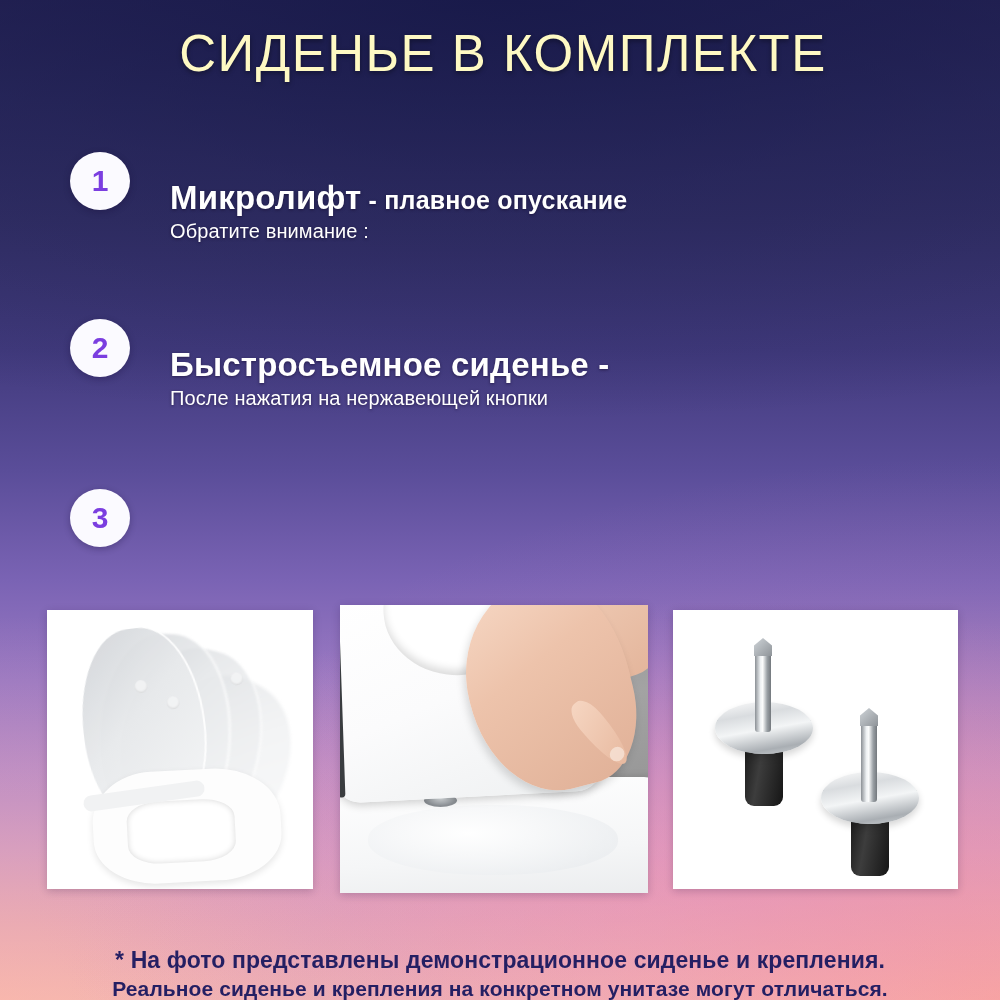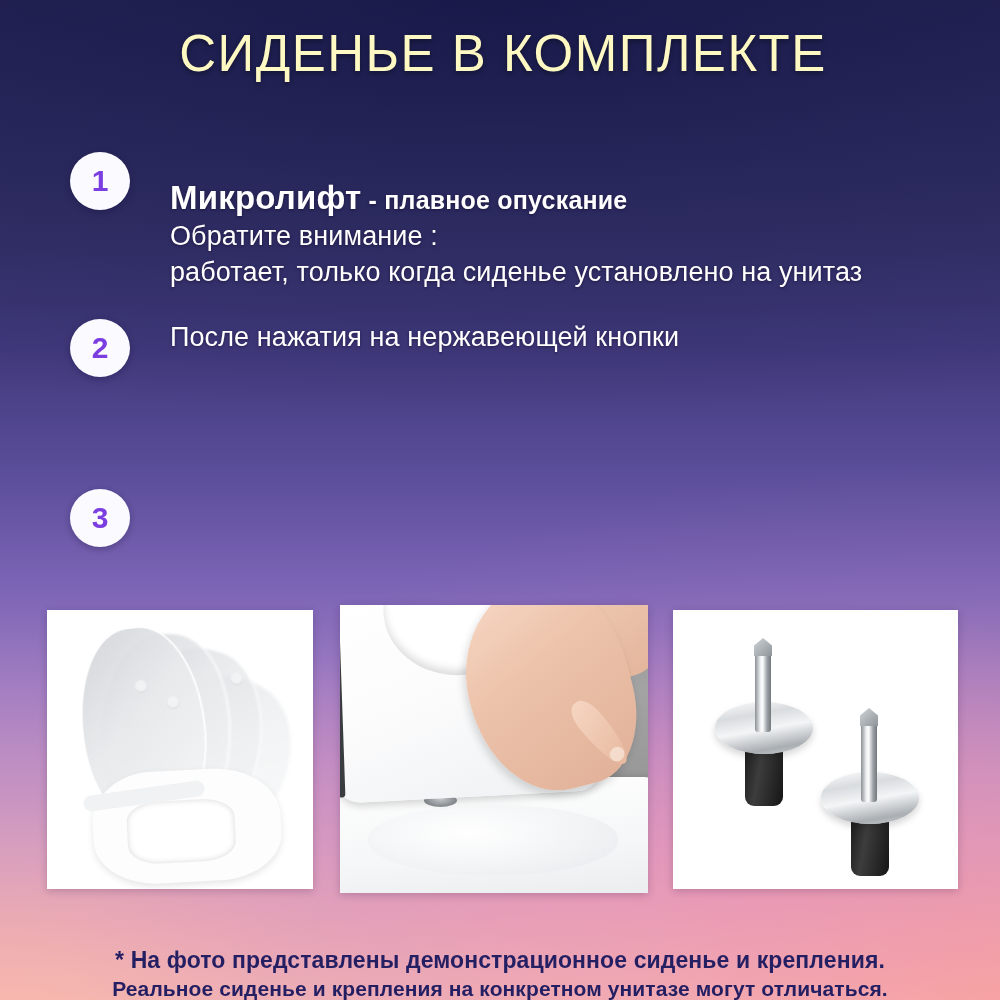--- a/index.html
+++ b/index.html
@@ -143,21 +143,21 @@
     font-size: 33px;
     font-weight: bold;
     letter-spacing: 0.2px;
   }
   .feat-head .sub {
     font-size: 25px;
     font-weight: bold;
     letter-spacing: 0.2px;
   }
   .feat-line {
-    font-size: 27px;
+    font-size: 20px;
     font-weight: normal;
     line-height: 1.34;
     white-space: nowrap;
     letter-spacing: 0.1px;
   }
   .feature-3 .feat-head .strong { font-size: 33px; }
 
   
   .photos {
     position: absolute;
@@ -445,27 +445,29 @@
 
     <div class="poster-title">СИДЕНЬЕ В КОМПЛЕКТЕ</div>
 
     <div class="feature feature-1">
       <div class="badge">1</div>
       <div class="feature-body">
         <div class="feat-head">
           <span class="strong">Микролифт</span><span class="sub"> - плавное опускание</span>
         </div>
         <div class="feat-line">Обратите внимание :</div>
-        <div class="feat-line">работает, только когда сиденье установлено на унитаз</div>
       </div>
     </div>
 
     <div class="feature feature-2">
       <div class="badge">2</div>
       <div class="feature-body">
+        <div class="feat-head">
+          <span class="strong">Быстросъемное сиденье -</span>
+        </div>
         <div class="feat-line">После нажатия на нержавеющей кнопки</div>
       </div>
     </div>
 
     <div class="feature feature-3">
       <div class="badge">3</div>
     </div>
 
     <div class="photos">
 

